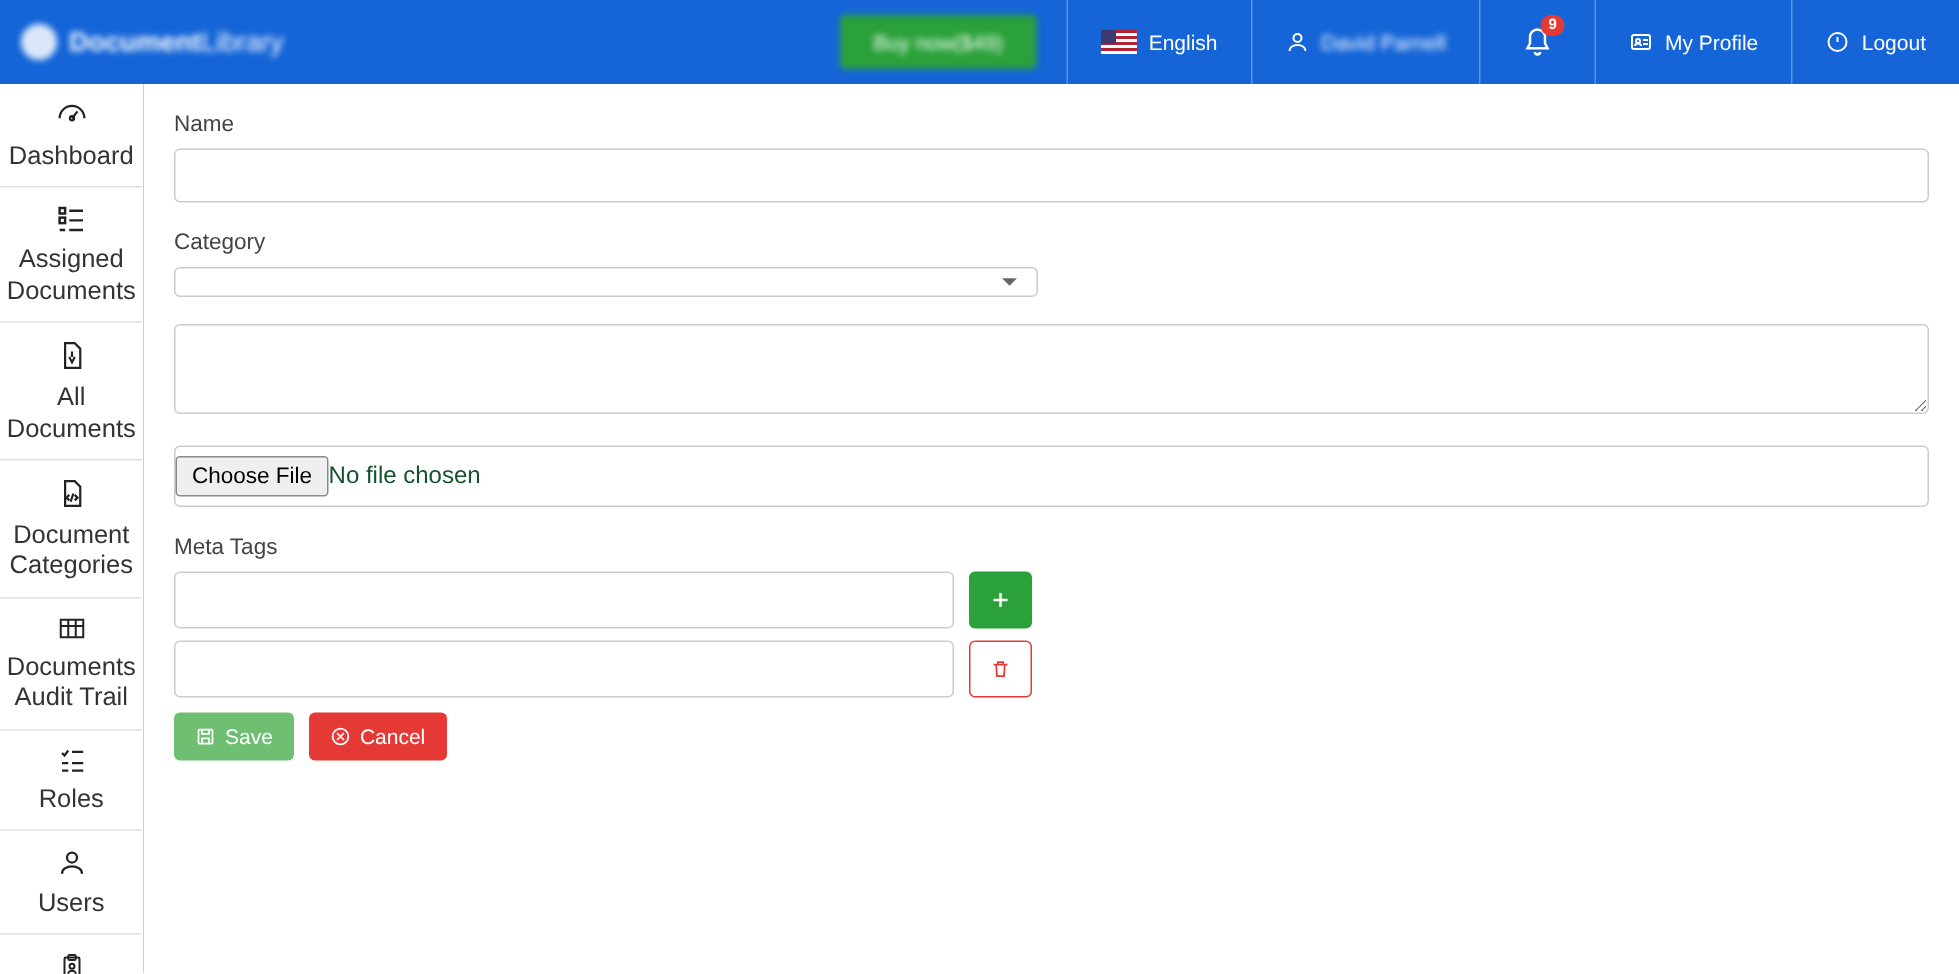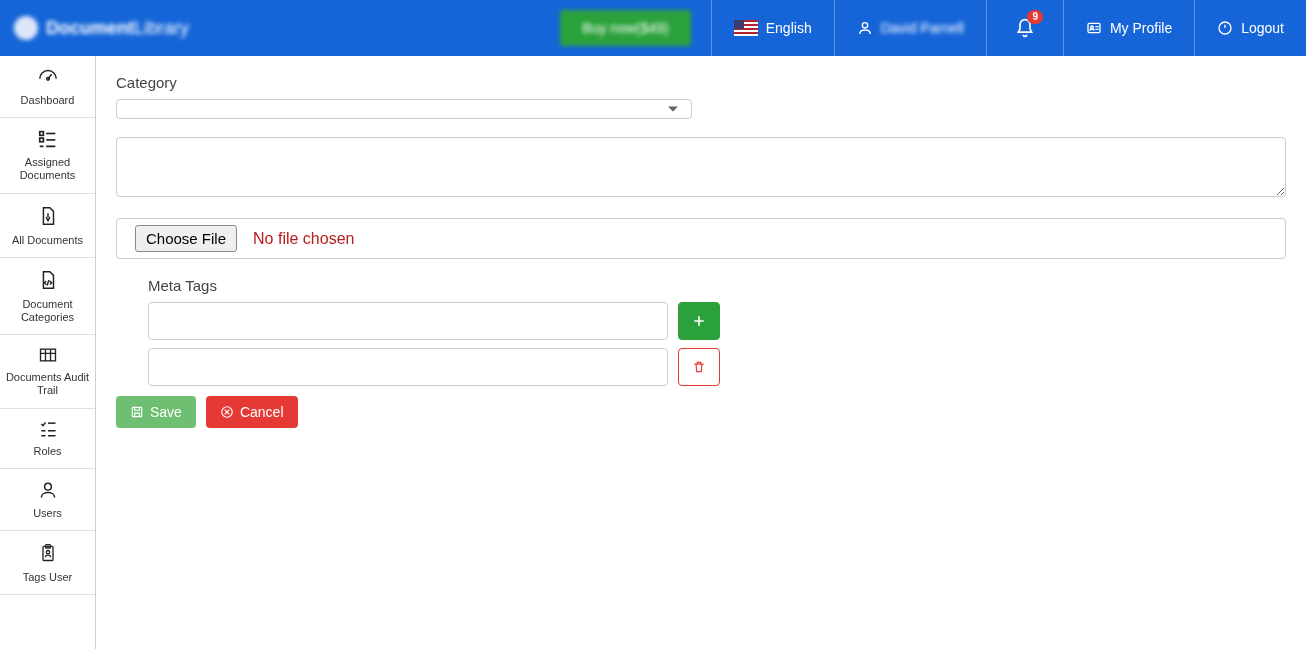--- a/index.html
+++ b/index.html
@@ -81,21 +81,21 @@
     scrollbar-width: thin;
     background: #fff;
   }
   .side-item {
     display: flex;
     flex-direction: column;
     align-items: center;
     justify-content: center;
     text-align: center;
     padding: 10px 4px 10px;
-    font-size: 11px;
+    font-size: 17px;
     color: #333;
     border-bottom: 1px solid #e0e0e0;
     cursor: pointer;
     gap: 4px;
     line-height: 1.2;
   }
   .side-item svg { margin-bottom: 2px; }
 
   
   .main {
@@ -124,26 +124,26 @@
   }
   .textarea { height: 60px; resize: both; }
   .select-wrap { position: relative; width: 576px; }
   .select-wrap .input { padding-right: 30px; }
   .select-caret {
     position: absolute; right: 14px; top: 50%; transform: translateY(-50%);
     width: 0; height: 0; border-left: 5px solid transparent; border-right: 5px solid transparent;
     border-top: 5px solid #666;
     pointer-events: none;
   }
-  .file-wrap { display: flex; align-items: center; padding: 6px 18px; gap: 16px; }
+  .file-wrap { display: flex; align-items: center; padding: 6px 0; gap: 0; }
   .choose-btn {
     background: #efefef; border: 1px solid #8a8a8a; border-radius: 3px;
     padding: 4px 10px; font-size: 15px; cursor: pointer;
   }
-  .file-text { font-size: 16px; color: #b91c1c; }
+  .file-text { font-size: 16px; color: #14532d; }
   .meta-row { display: flex; gap: 10px; margin-bottom: 8px; align-items: stretch; }
   .meta-row .meta-input { width: 520px; }
   .sq-btn {
     width: 42px; height: 38px; border-radius: 4px; display:flex; align-items:center; justify-content:center;
     cursor: pointer; font-size: 20px;
   }
   .sq-btn.add { background:#2aa13a; border:1px solid #2aa13a; color:#fff; }
   .sq-btn.del { background:#fff; border:1px solid #e53935; color:#e53935; }
   .actions { display:flex; gap:10px; margin-top: 10px; }
   .btn { border:none; border-radius:4px; padding:8px 14px; font-size:14px; cursor:pointer; display:flex; align-items:center; gap:6px; color:#fff;justify-content:space-between; }
@@ -265,41 +265,45 @@
           <rect x="9" y="2" width="6" height="4" rx="1"></rect>
           <circle cx="12" cy="11" r="2"></circle>
           <path d="M9 17c0-1.5 1.5-2.5 3-2.5s3 1 3 2.5"></path>
         </svg>
       <span>Tags User</span>
     </div>
   </div>
 
   <div class="main">
 
+    <div class="form-group">
+      <label class="form-label">Name</label>
+      <input class="input" type="text" style="">
+    </div>
 
     <div class="form-group">
       <label class="form-label">Category</label>
       <div class="select-wrap">
         <div class="input"></div>
         <div class="select-caret"></div>
       </div>
     </div>
 
     <div class="form-group">
       <textarea class="textarea" style=""></textarea>
     </div>
 
     <div class="form-group">
       <div class="file-wrap">
         <button class="choose-btn">Choose File</button>
         <span class="file-text">No file chosen</span>
       </div>
     </div>
 
-    <div class="form-group" style="margin-bottom:10px;margin-left:32px;">
+    <div class="form-group" style="margin-bottom:10px;">
       <label class="form-label">Meta Tags</label>
       <div class="meta-row">
         <input class="meta-input" type="text" style="">
         <button class="sq-btn add">
           <svg width="16" height="16" viewBox="0 0 24 24" stroke="#fff" stroke-width="2.5">
               <path d="M12 5v14M5 12h14"></path>
             </svg>
         </button>
       </div>
       <div class="meta-row">

